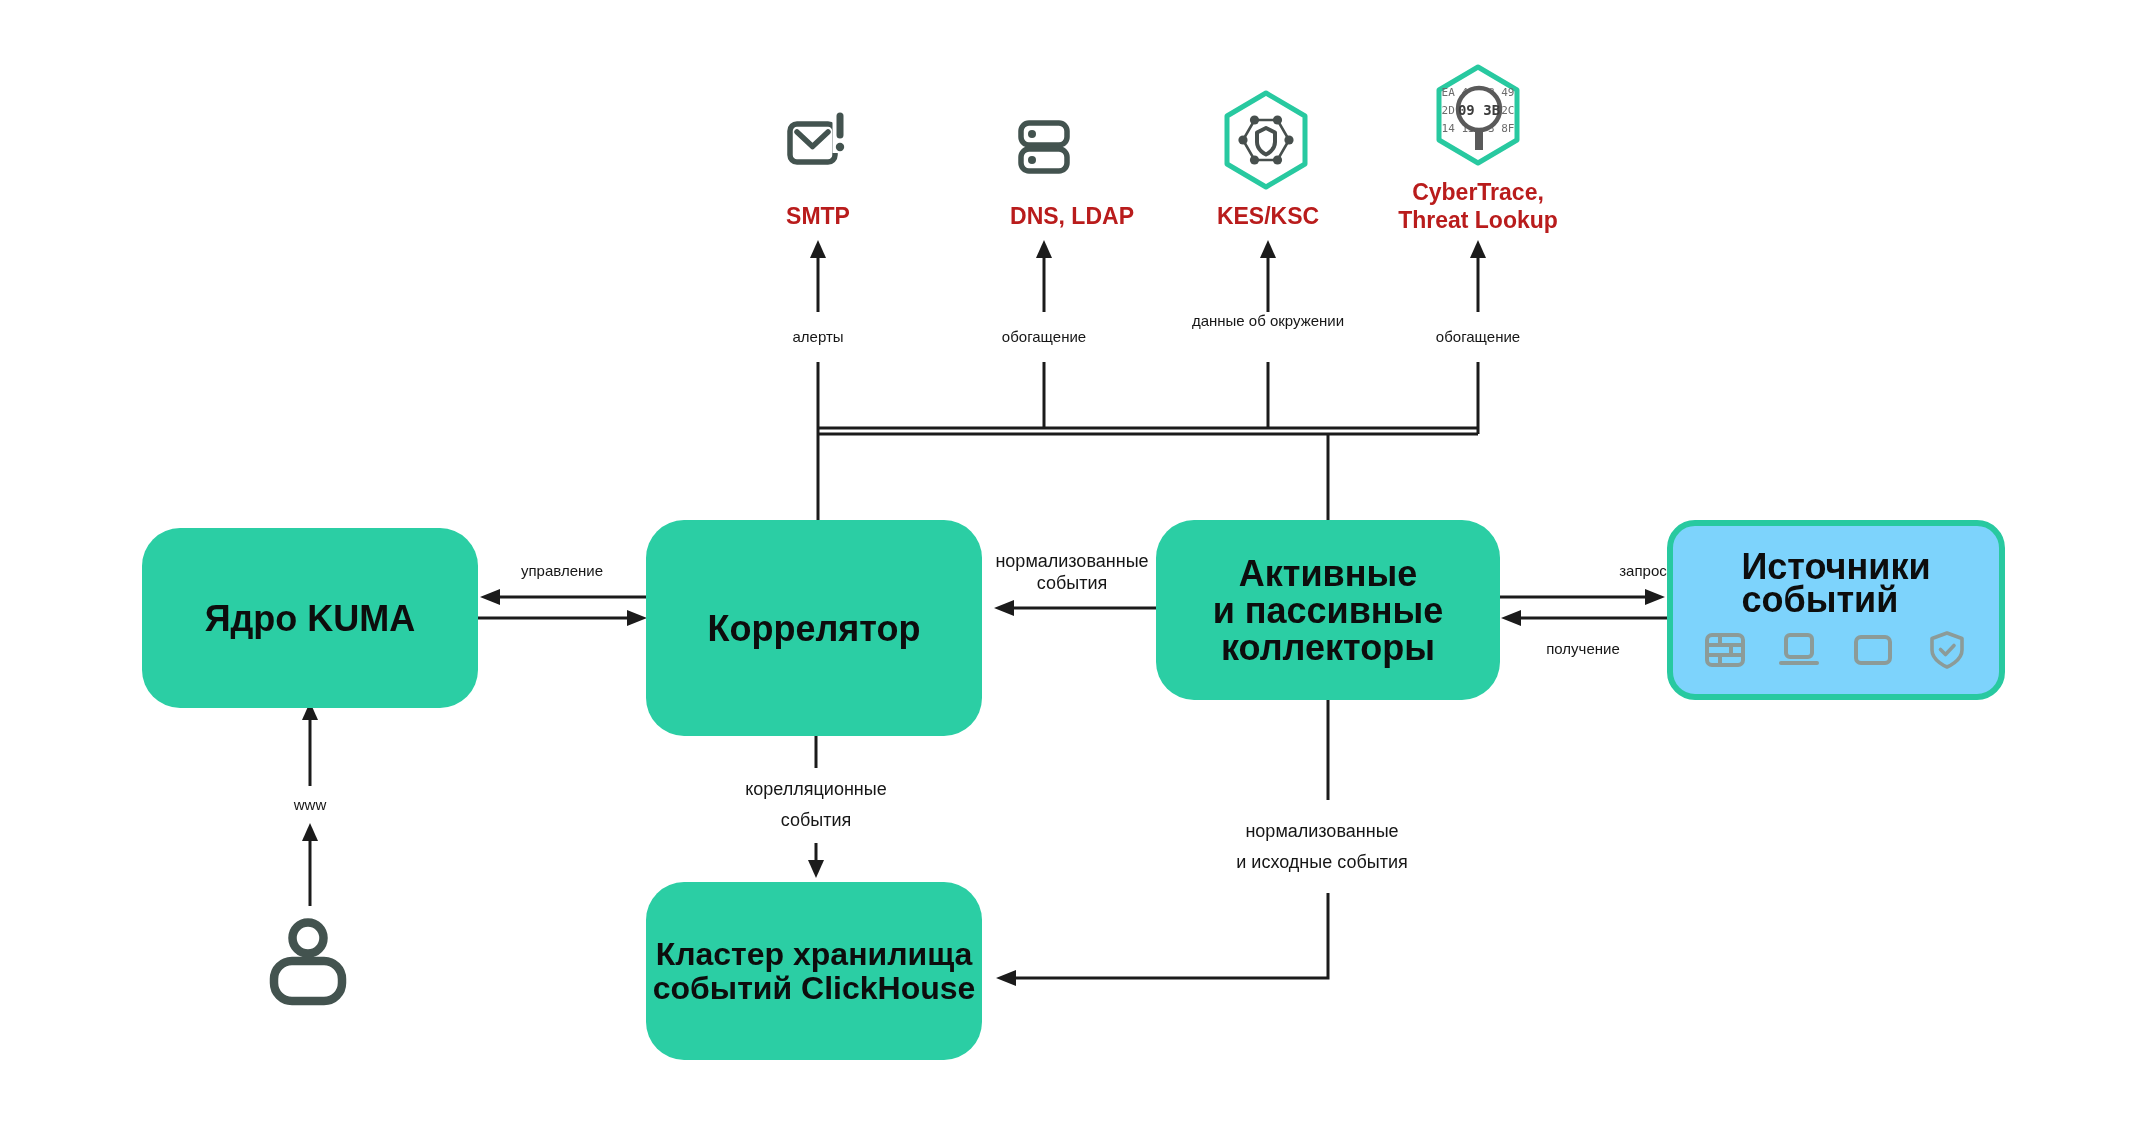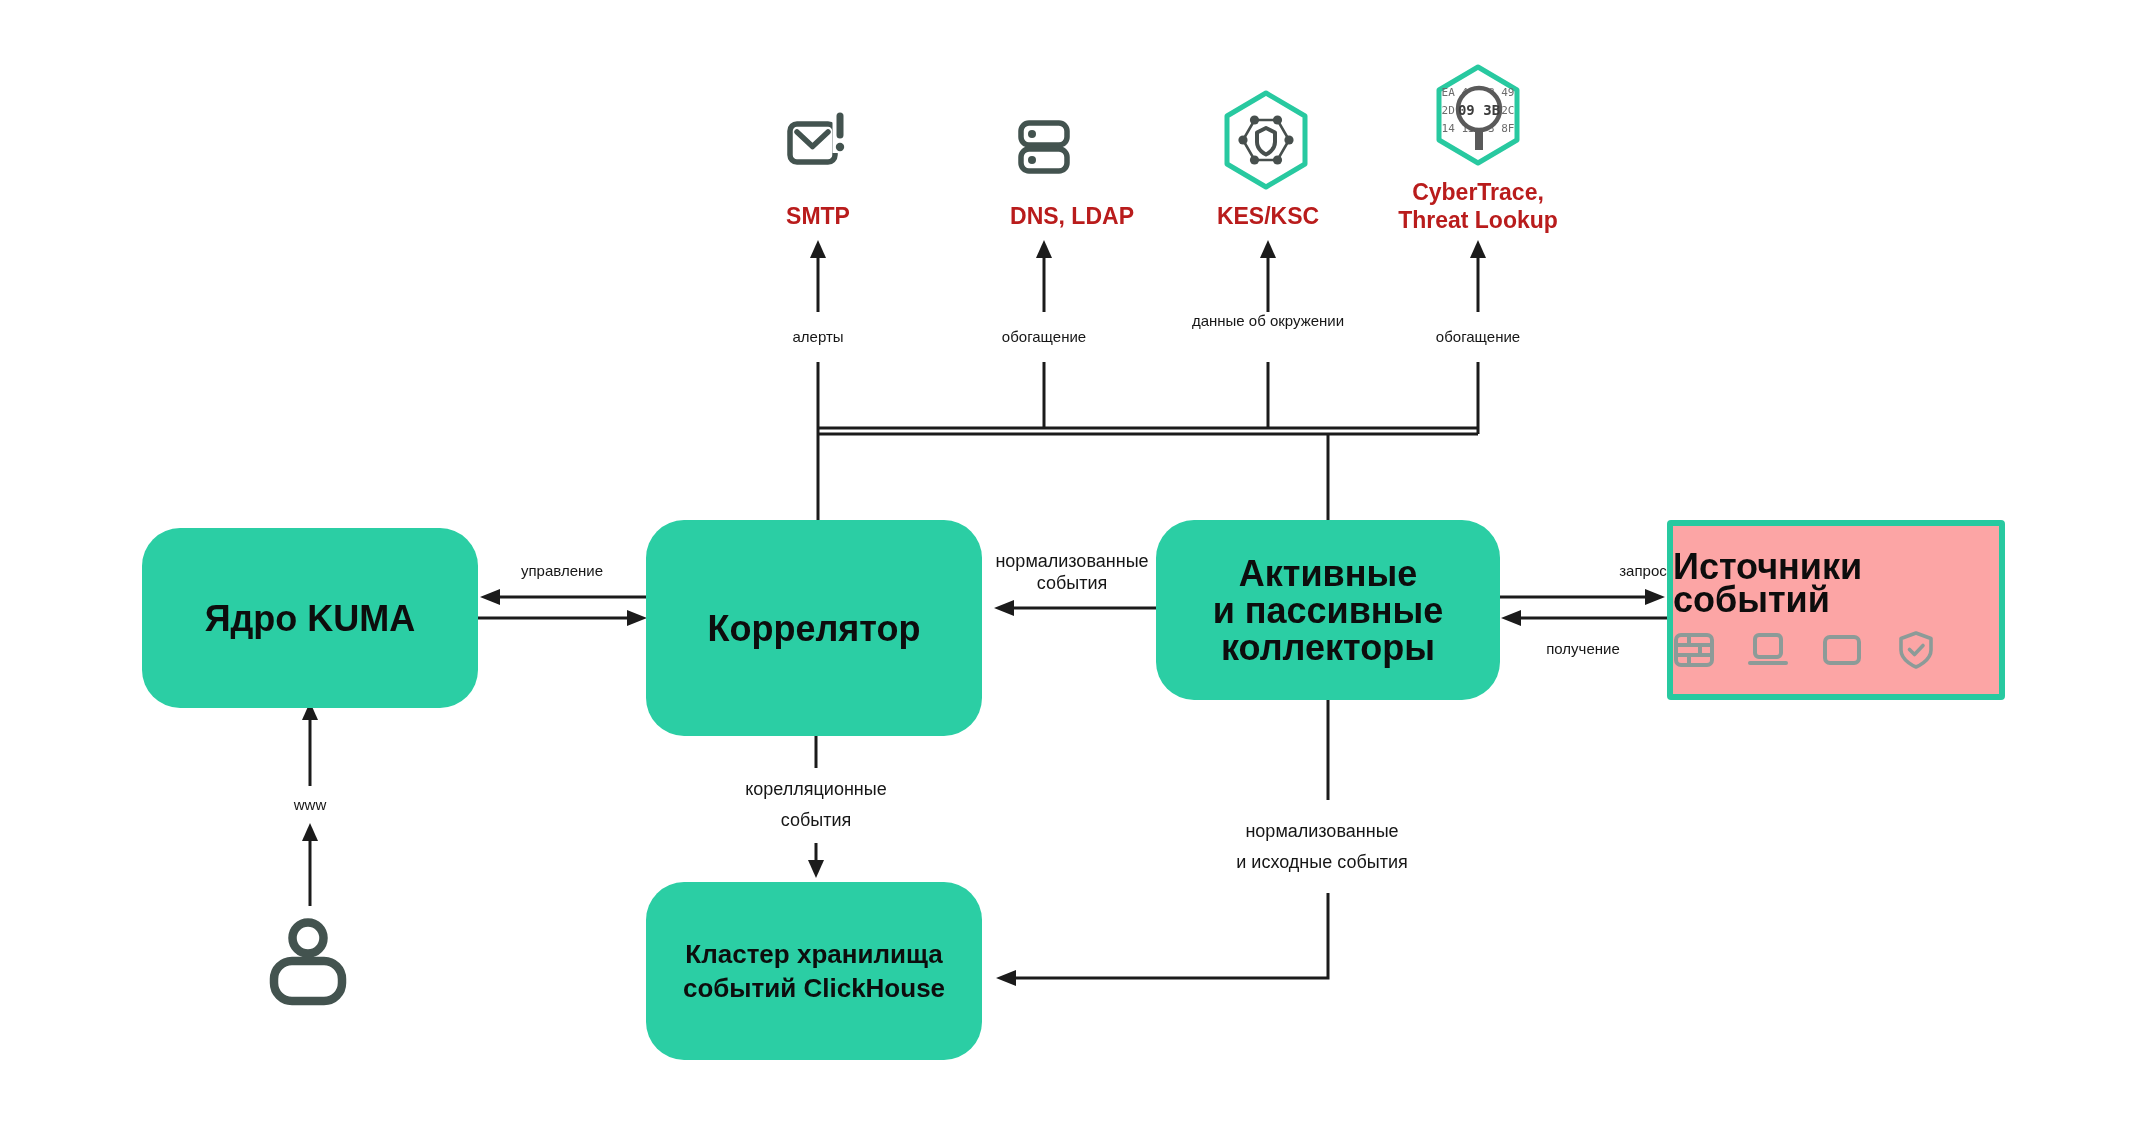--- a/index.html
+++ b/index.html
@@ -11,25 +11,25 @@
   .ctr{transform:translate(-50%,-50%);text-align:center;white-space:pre-line;}
   svg{display:block;}
   #wires{position:absolute;left:0;top:0;}
 
   .node{
     position:absolute;border-radius:38px;display:flex;align-items:center;justify-content:center;
     text-align:center;white-space:pre-line;
   }
   .node.teal{background:#2BCEA4;}
   .node-title{font-weight:bold;font-size:36px;line-height:37px;color:#0d0d0d;}
-  .node-title.ch{font-size:26px;line-height:34px;}
+  .node-title.ch{font-size:32px;line-height:34px;}
 
   .sources{
-    position:absolute;background:#fca5a5;border:6px solid #28C9A0;border-radius:4px;
-    display:flex;flex-direction:column;align-items:flex-start;justify-content:center;gap:14px;
+    position:absolute;background:#7dd3fc;border:6px solid #28C9A0;border-radius:28px;
+    display:flex;flex-direction:column;align-items:center;justify-content:center;gap:14px;
   }
   .sources .node-title{line-height:33px;}
   .sources-icons{display:flex;gap:32px;align-items:center;}
 
   .caption{font-weight:bold;font-size:23px;line-height:28px;color:#b91c1c;}
   .flow-label{font-size:15px;line-height:26px;color:#161616;}
   .flow-label.small{font-size:18px;line-height:22px;}
   .flow-label.big{font-size:18px;line-height:31px;}
 </style>
 </head>

